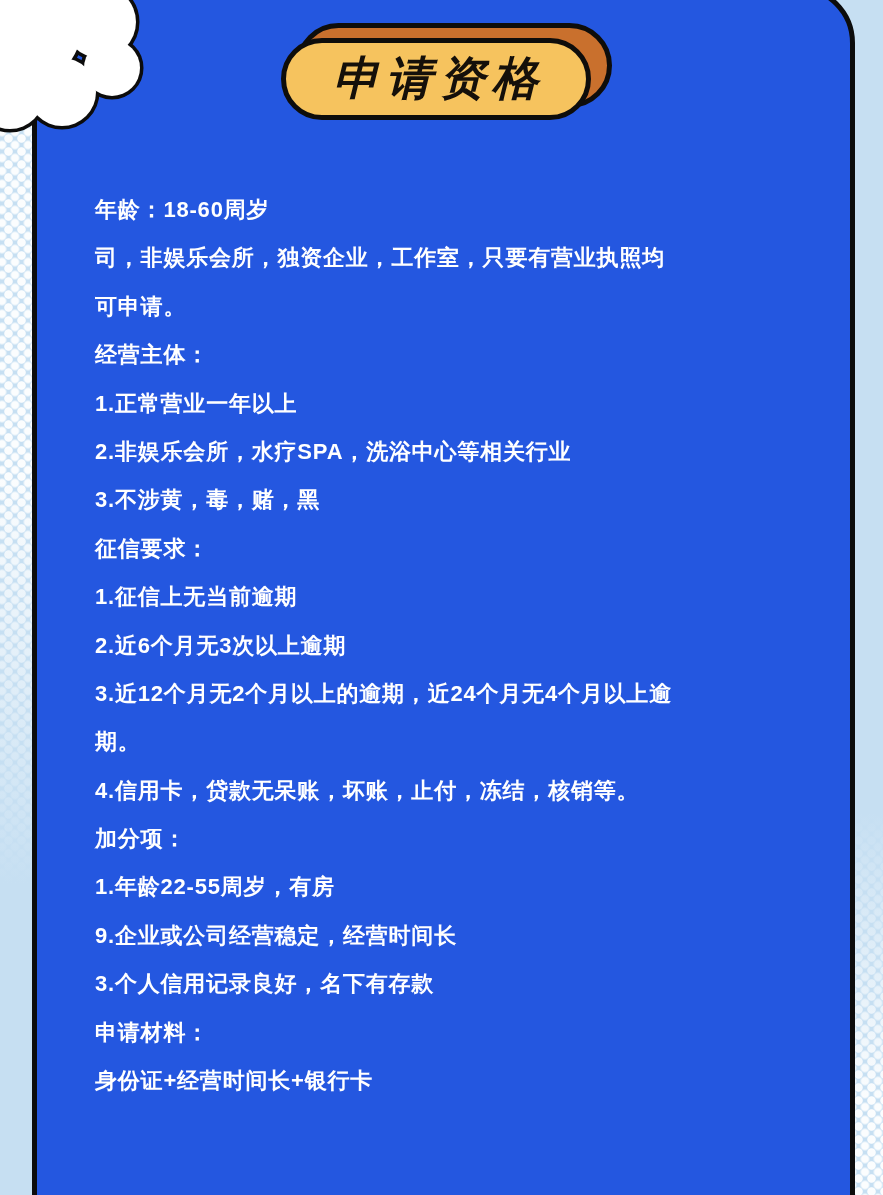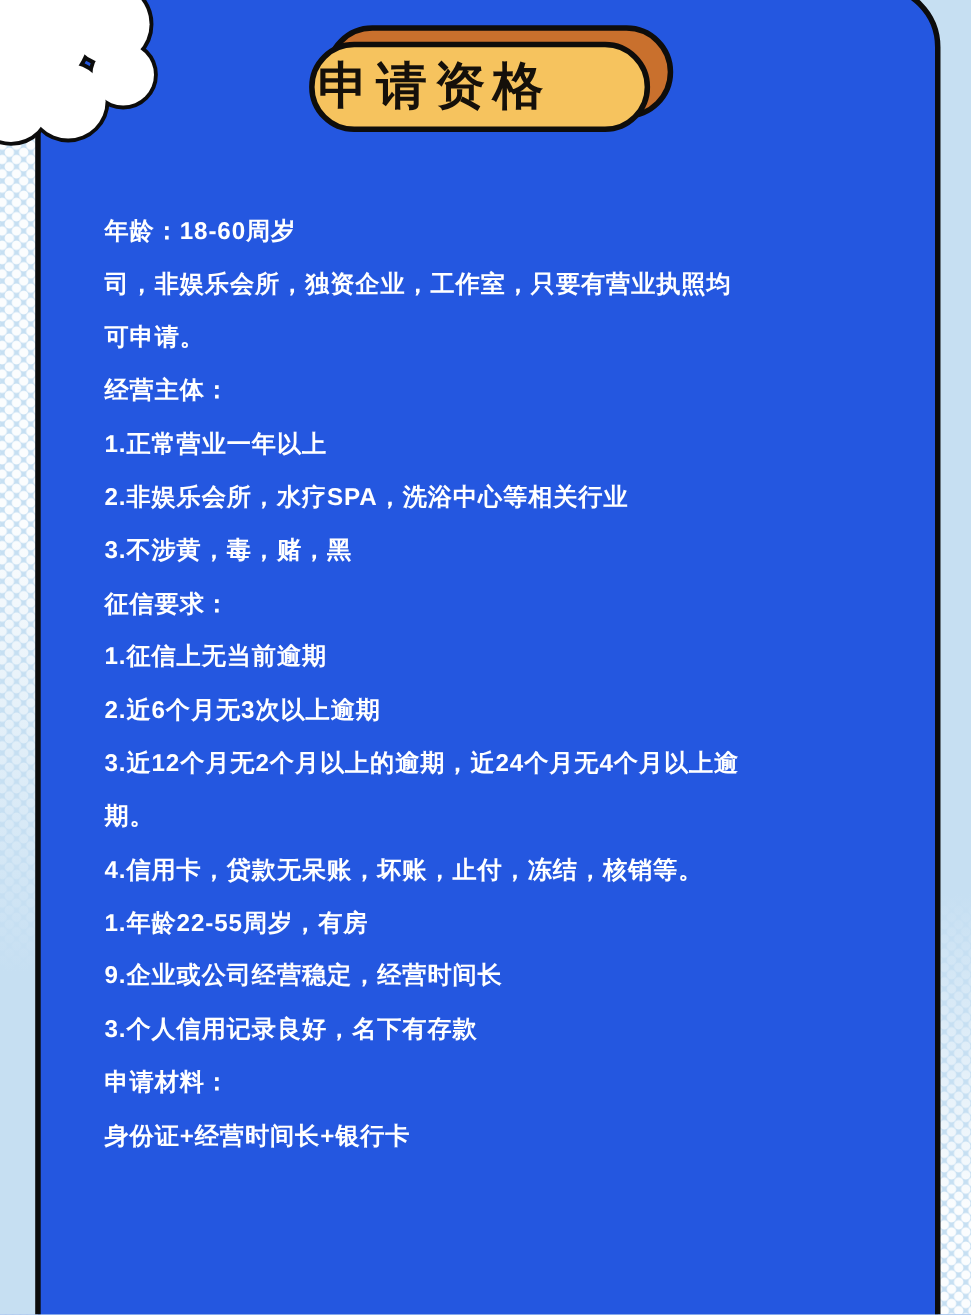--- a/index.html
+++ b/index.html
@@ -74,21 +74,22 @@
   }
   .badge-front {
     position: absolute;
     left: 281px; top: 38px;
     width: 310px; height: 82px;
     background: #f6c35e;
     border: 5px solid #0e0d0b;
     border-radius: 42px;
     display: flex;
     align-items: center;
-    justify-content: flex-start;
+    justify-content: center;
+    font-style: italic;
   }
   .badge-front span {
     font-size: 46px;
     font-weight: 900;
     letter-spacing: 7px;
     color: #15100a;
     transform: translateX(3px);
   }
 </style>
 </head>
@@ -107,20 +108,21 @@
       <div class="line">经营主体：</div>
       <div class="line">1.正常营业一年以上</div>
       <div class="line">2.非娱乐会所，水疗SPA，洗浴中心等相关行业</div>
       <div class="line">3.不涉黄，毒，赌，黑</div>
       <div class="line">征信要求：</div>
       <div class="line">1.征信上无当前逾期</div>
       <div class="line">2.近6个月无3次以上逾期</div>
       <div class="line">3.近12个月无2个月以上的逾期，近24个月无4个月以上逾</div>
       <div class="line">期。</div>
       <div class="line">4.信用卡，贷款无呆账，坏账，止付，冻结，核销等。</div>
+      <div class="line">加分项：</div>
       <div class="line">1.年龄22-55周岁，有房</div>
       <div class="line">9.企业或公司经营稳定，经营时间长</div>
       <div class="line">3.个人信用记录良好，名下有存款</div>
       <div class="line">申请材料：</div>
       <div class="line">身份证+经营时间长+银行卡</div>
     </div>
   </div>
 
   <svg class="cloud" viewBox="0 0 180 180" xmlns="http://www.w3.org/2000/svg">
     <g stroke="#0c0c0c" stroke-width="7" fill="#ffffff">

